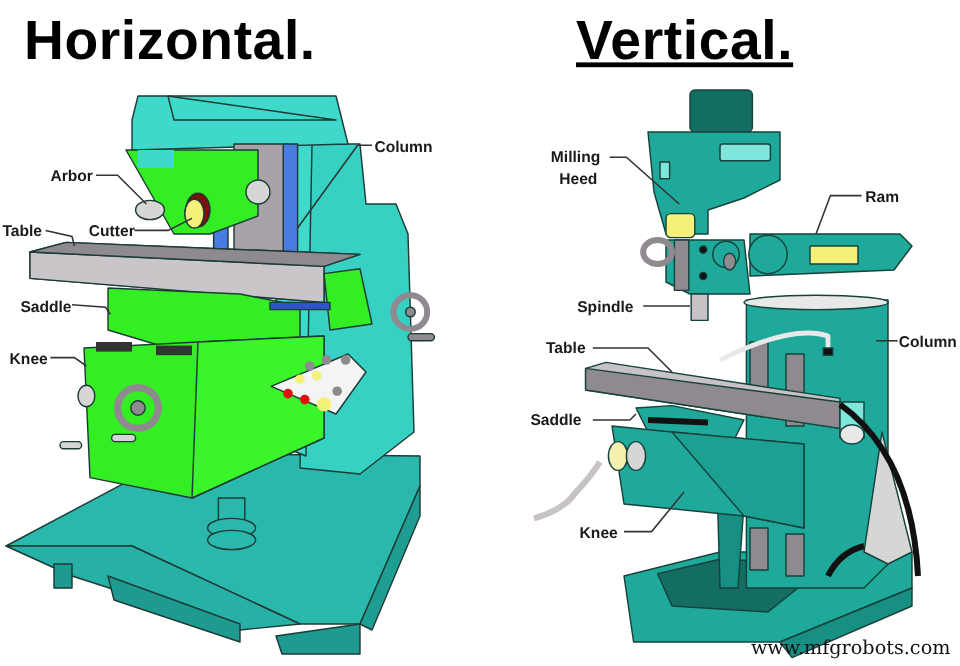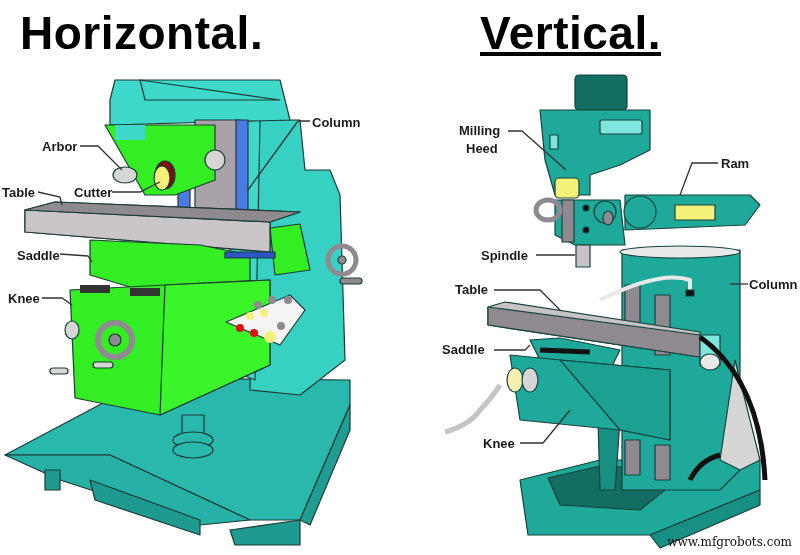--- a/index.html
+++ b/index.html
@@ -2,21 +2,21 @@
 <html><head>
 <meta charset="utf-8">
 <style>
   html, body { margin:0; padding:0; background:#ffffff; }
   body { width:800px; height:555px; position:relative; overflow:hidden; font-family:"Liberation Sans", sans-serif; }
   .title { position:absolute; font-family:"Liberation Sans", sans-serif; font-weight:bold; font-size:46px; color:#000; line-height:1; letter-spacing:0.5px;text-align:center; }
   #title-h { left:20px; top:10px; }
   #title-v { left:480px; top:10px;text-decoration:underline; }
   .diagram { position:absolute; left:0; top:0; }
   .lbl { font-family:"Liberation Sans", sans-serif; font-weight:bold; font-size:13px; fill:#1a1a1a; }
-  .watermark { position:absolute; right:8px; bottom:6px; font-family:"DejaVu Serif", serif; font-size:12px; color:#111; }
+  .watermark { position:absolute; right:8px; bottom:6px; font-family:"DejaVu Serif", serif; font-size:16px; color:#111; }
 </style>
 </head>
 <body>
 
 <div id="title-h" class="title">Horizontal.</div>
 <div id="title-v" class="title">Vertical.</div>
 
 <svg class="diagram" width="800" height="555" viewBox="0 0 800 555" xmlns="http://www.w3.org/2000/svg">
 
   <g stroke="#1d3b36" stroke-width="1.2" stroke-linejoin="round">

